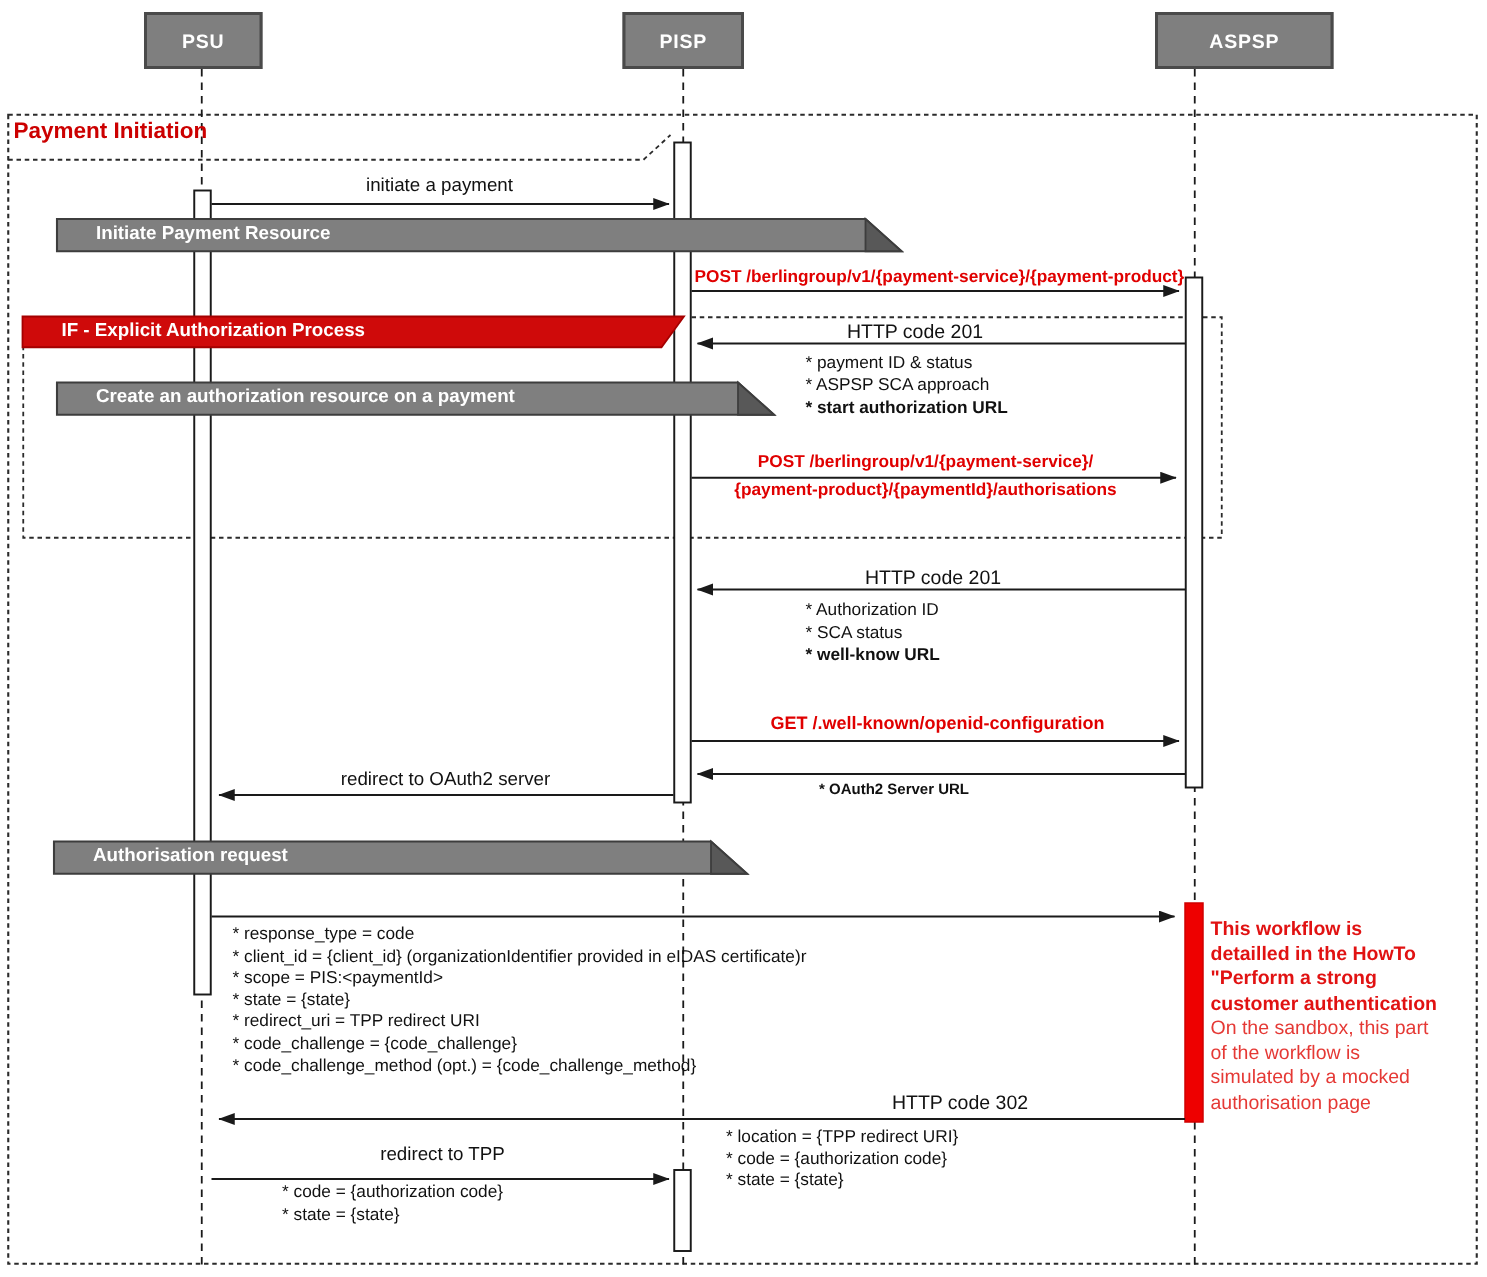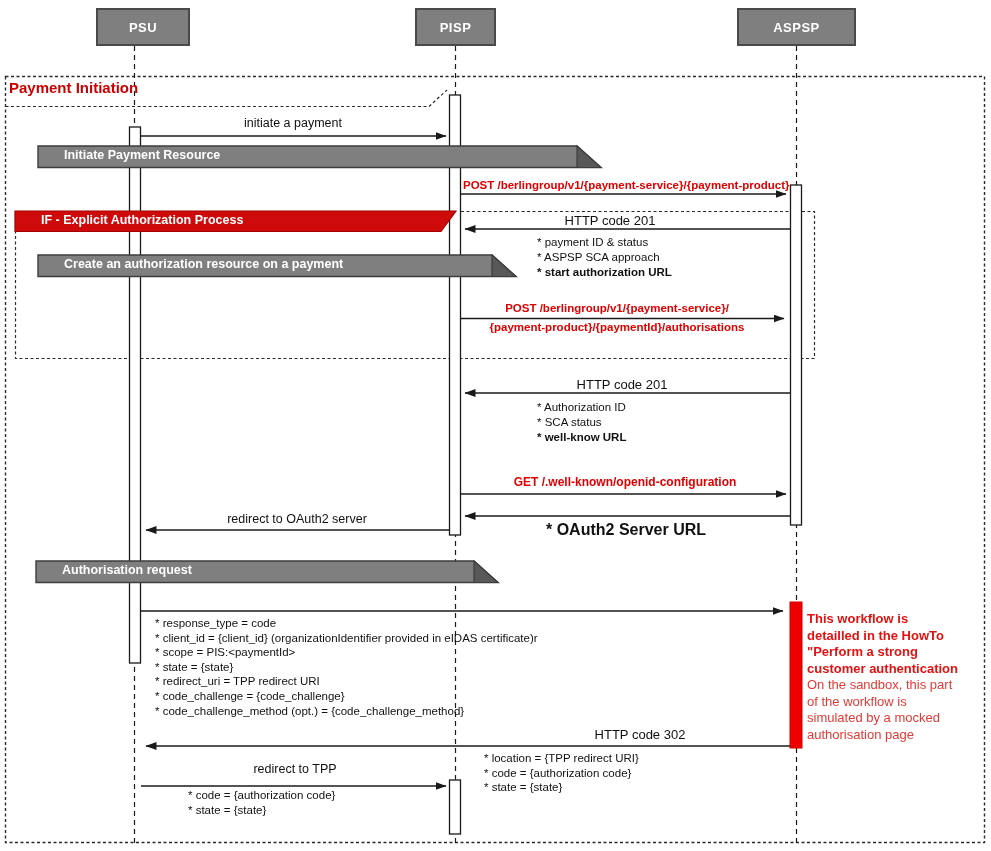--- a/index.html
+++ b/index.html
@@ -73,27 +73,27 @@
     <line x1="461" y1="318.5" x2="784" y2="318.5" stroke="#1a1a1a" stroke-width="1.3" marker-end="url(#ah)"></line>
     <line x1="790" y1="393" x2="465" y2="393" stroke="#1a1a1a" stroke-width="1.3" marker-end="url(#ah)"></line>
     <line x1="461" y1="494" x2="786" y2="494" stroke="#1a1a1a" stroke-width="1.3" marker-end="url(#ah)"></line>
     <line x1="790" y1="516" x2="465" y2="516" stroke="#1a1a1a" stroke-width="1.3" marker-end="url(#ah)"></line>
     <line x1="449" y1="530" x2="146" y2="530" stroke="#1a1a1a" stroke-width="1.3" marker-end="url(#ah)"></line>
     <line x1="141" y1="611" x2="783" y2="611" stroke="#1a1a1a" stroke-width="1.3" marker-end="url(#ah)"></line>
     <line x1="790" y1="746" x2="146" y2="746" stroke="#1a1a1a" stroke-width="1.3" marker-end="url(#ah)"></line>
     <line x1="141" y1="786" x2="446" y2="786" stroke="#1a1a1a" stroke-width="1.3" marker-end="url(#ah)"></line>
   </svg>
 
-  <div class="actor" style="left:96px;width:94px;">
+  <div class="actor" style="left:96px;width:79px;">
       <span>PSU</span>
     </div>
   <div class="actor" style="left:415px;width:81px;">
       <span>PISP</span>
     </div>
-  <div class="actor" style="left:737px;width:119px;">
+  <div class="actor" style="left:770px;width:119px;">
       <span>ASPSP</span>
     </div>
 
   <div class="txt frame-title" style="left:9px;top:79px;">Payment Initiation</div>
   <div class="txt banner-text" style="left:42px;top:148px;">Initiate Payment Resource</div>
   <div class="txt banner-text" style="left:19px;top:213px;">IF -  Explicit Authorization Process</div>
   <div class="txt banner-text" style="left:42px;top:257px;">Create an authorization resource on a payment</div>
   <div class="txt banner-text" style="left:40px;top:563px;">Authorisation request</div>
 
   <div class="txt msg c" style="left:178px;top:116px;width:230px;">initiate a payment</div>
@@ -111,21 +111,21 @@
   <div class="txt red-req c" style="left:467px;top:321px;width:300px;">{payment-product}/{paymentId}/authorisations</div>
 
   <div class="txt msg-big c" style="left:512px;top:377px;width:220px;">HTTP code 201</div>
   <div class="txt red-req-lg c" style="left:480px;top:475px;width:290px;">GET /.well-known/openid-configuration</div>
 
   <div class="txt" style="left:537px;top:401px;">
     <div class="note-line">* Authorization ID</div>
     <div class="note-line">* SCA status</div>
     <div class="note-line b">* well-know URL</div>
   </div>
-  <div class="txt note-line b" style="left:546px;top:521px;font-size:16px;">* OAuth2 Server URL</div>
+  <div class="txt note-line b" style="left:546px;top:521px;font-size:10px;">* OAuth2 Server URL</div>
 
   <div class="txt msg c" style="left:182px;top:512px;width:230px;">redirect to OAuth2 server</div>
 
   <div class="txt" style="left:155px;top:617px;">
     <div class="param-line">* response_type = code</div>
     <div class="param-line">* client_id = {client_id} (organizationIdentifier provided in eIDAS certificate)r</div>
     <div class="param-line">* scope = PIS:&lt;paymentId&gt;</div>
     <div class="param-line">* state = {state}</div>
     <div class="param-line">* redirect_uri = TPP redirect URI</div>
     <div class="param-line">* code_challenge = {code_challenge}</div>

